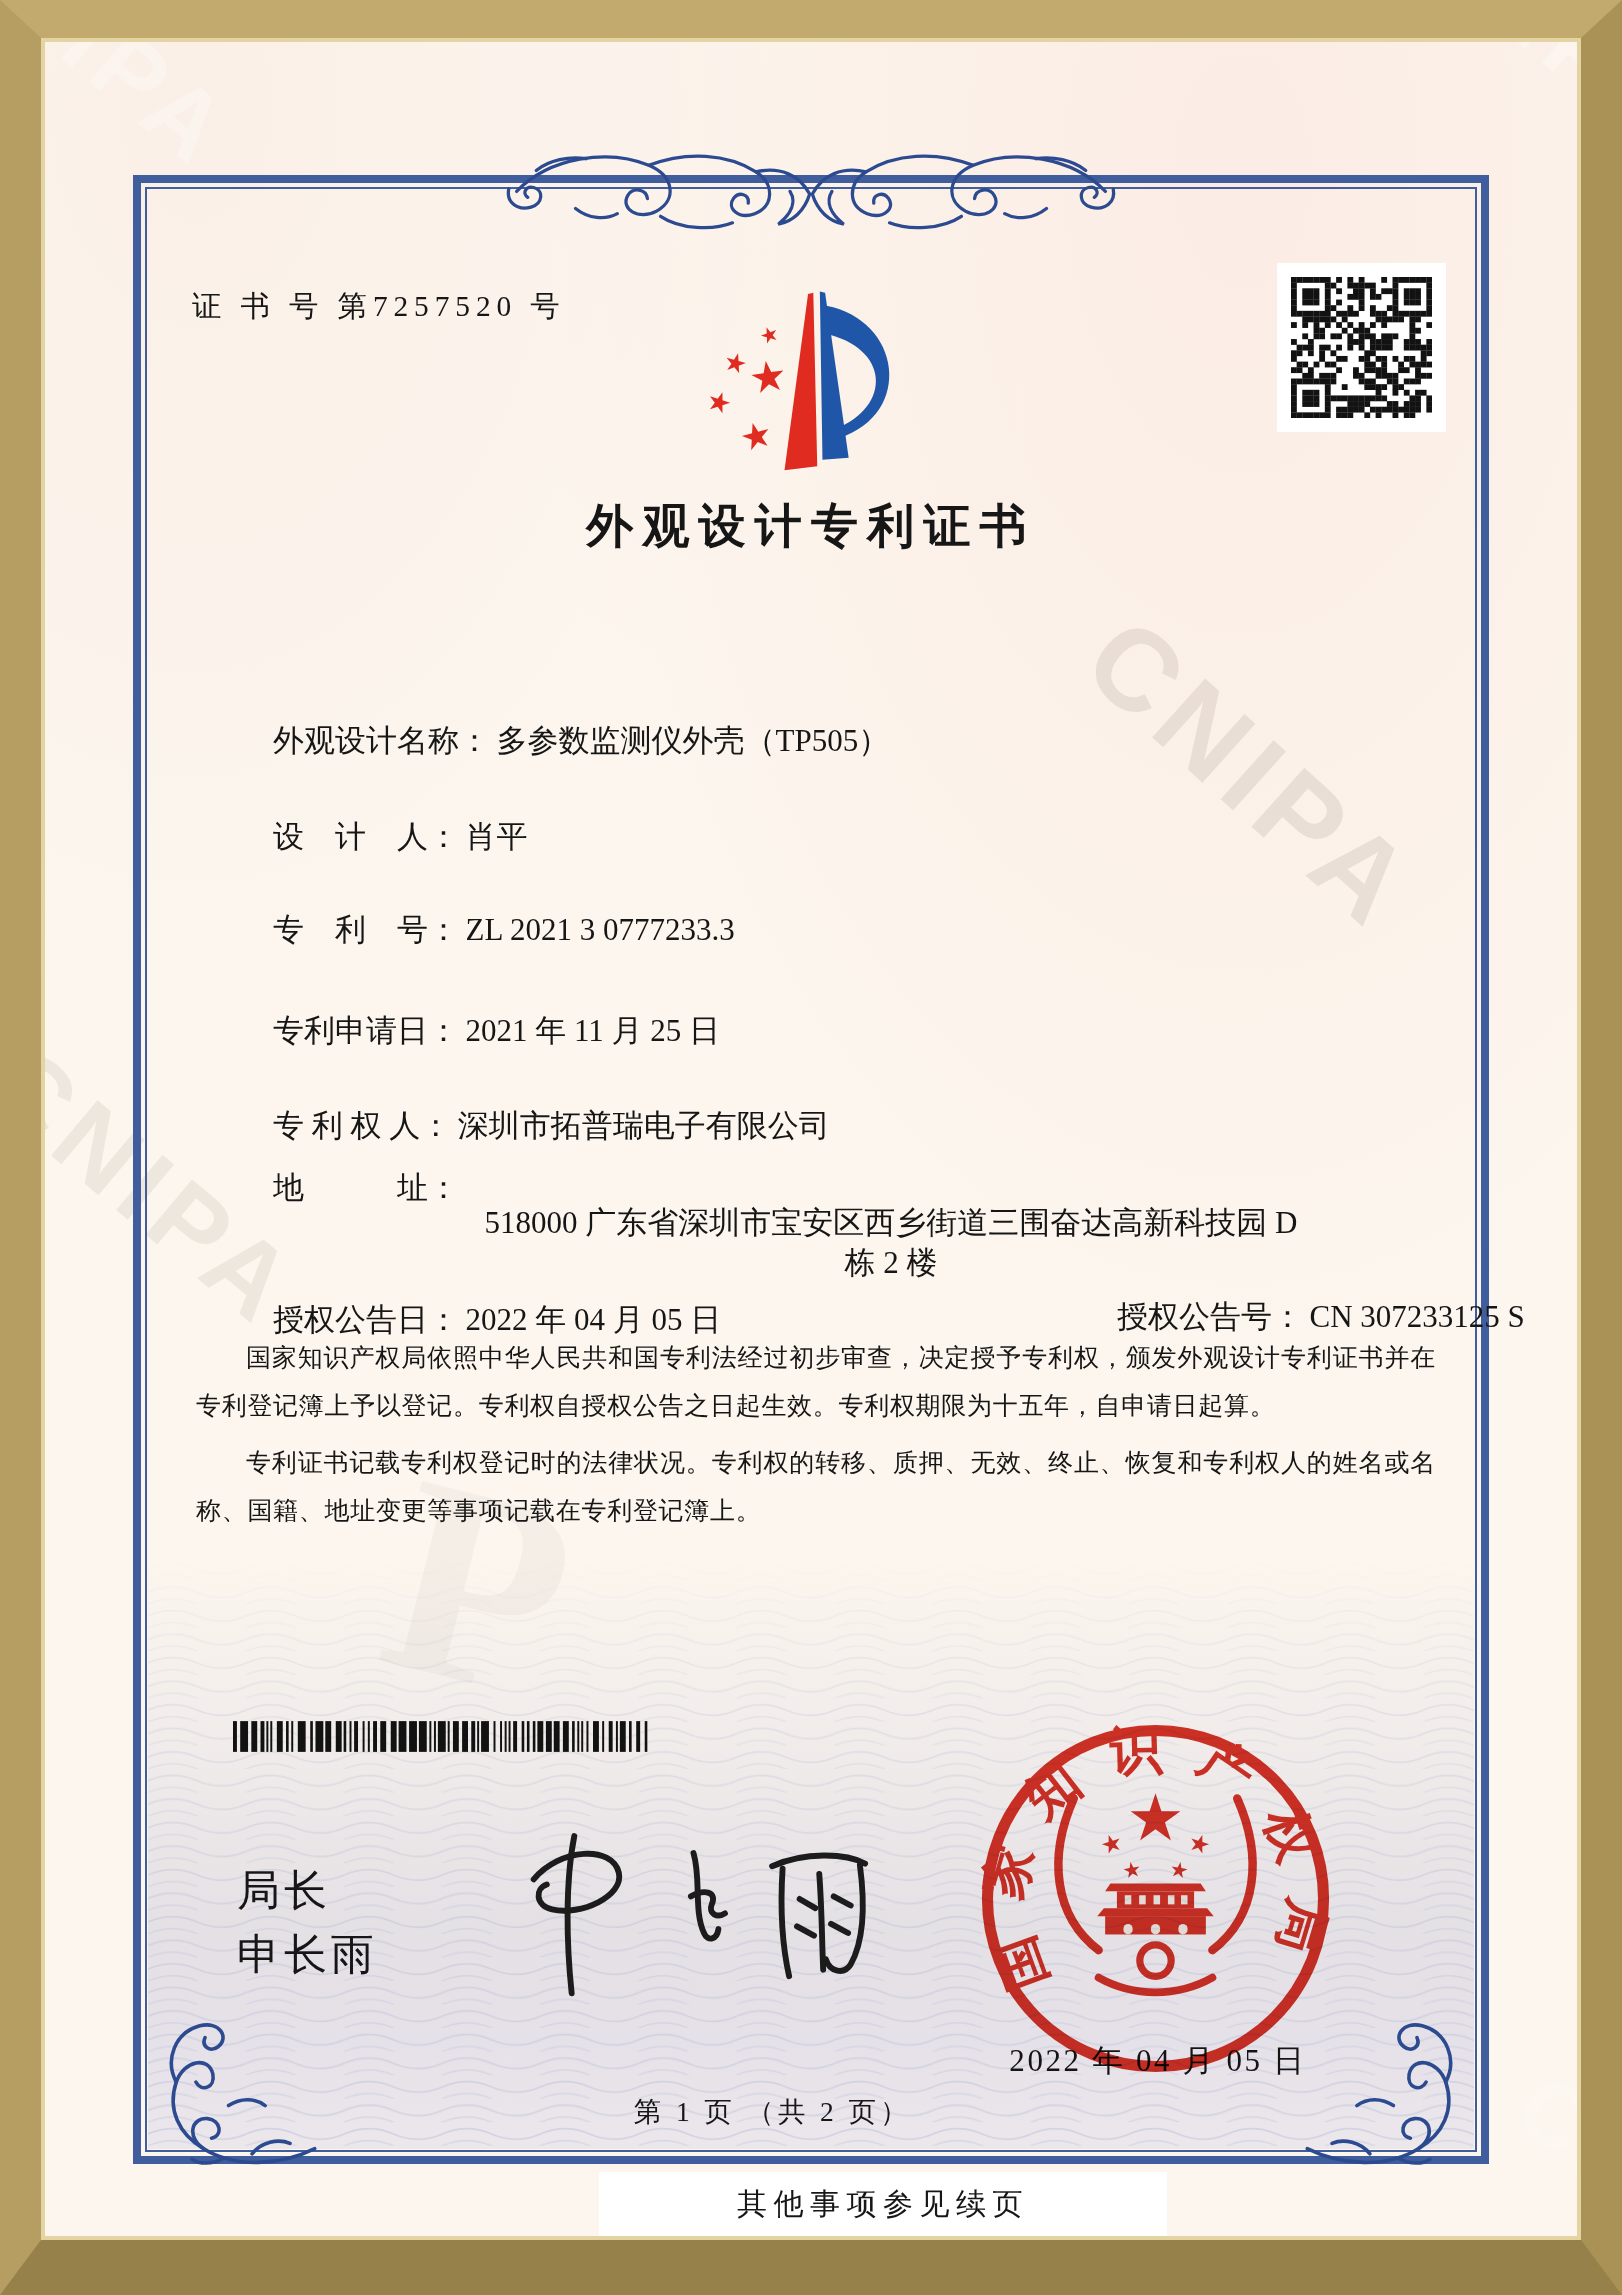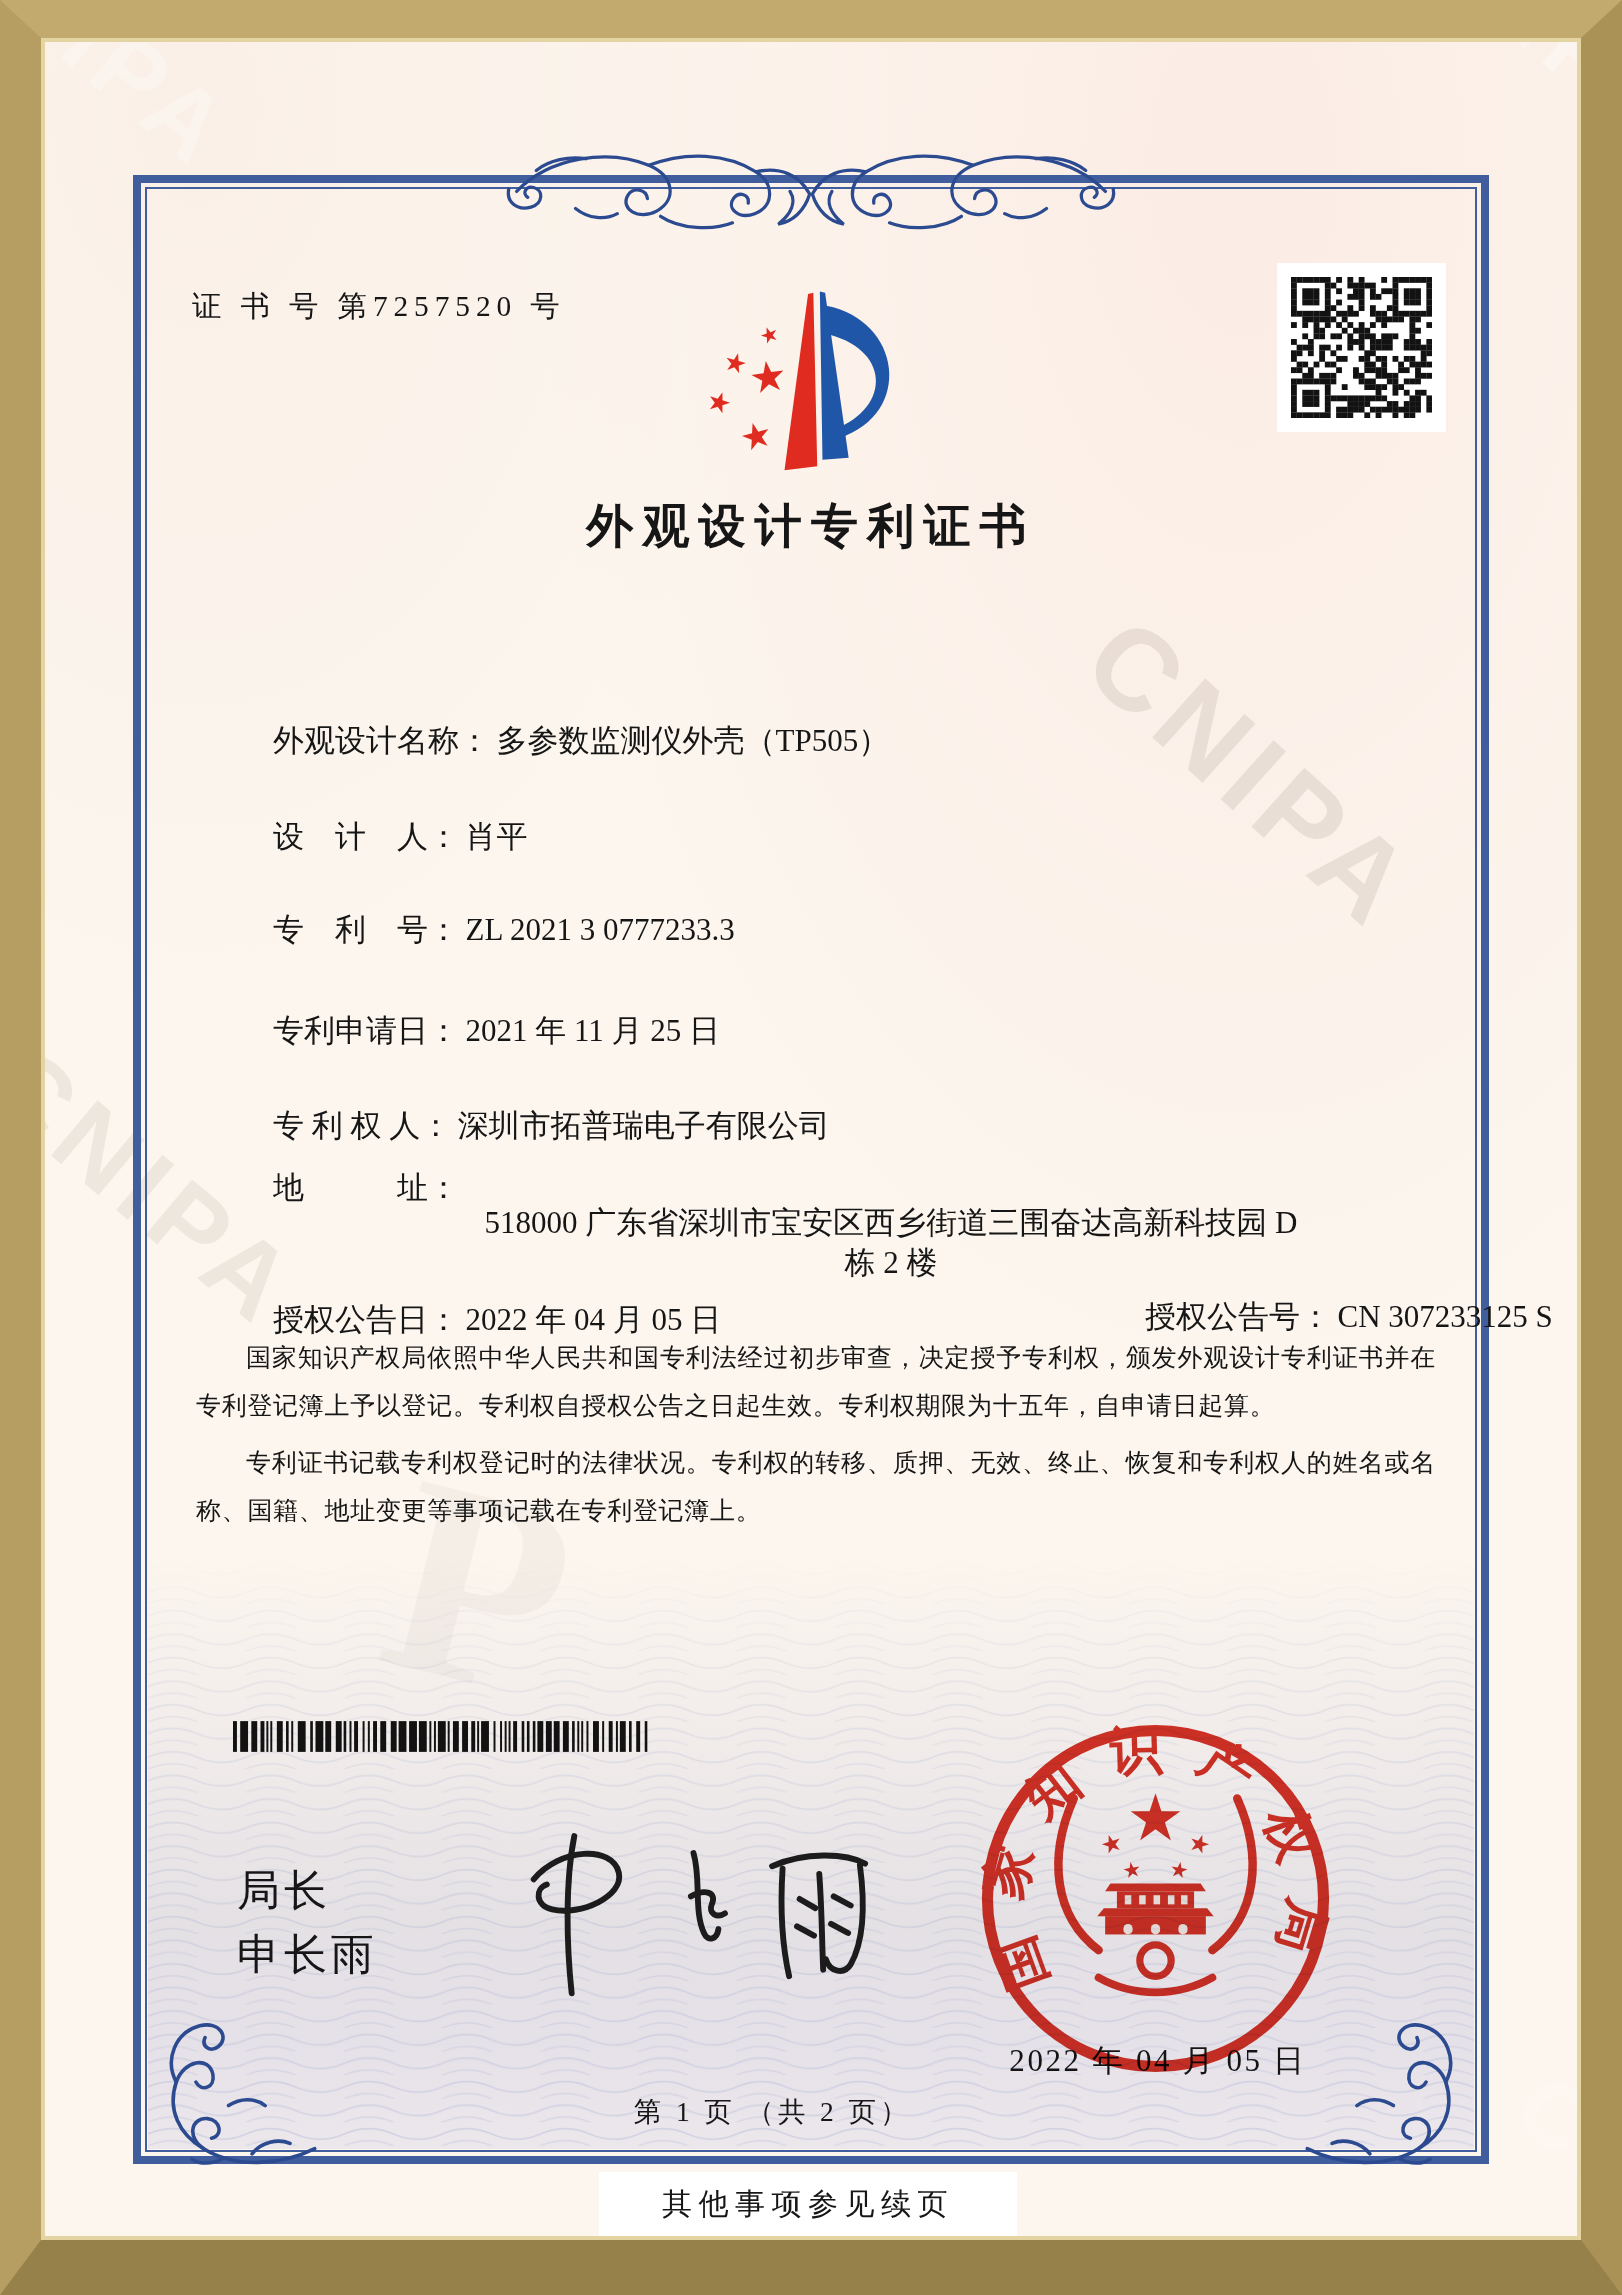--- a/index.html
+++ b/index.html
@@ -28,36 +28,36 @@
   .wm{position:absolute;font-family:"Liberation Sans","DejaVu Sans",sans-serif;font-weight:bold;
       letter-spacing:9.2px;pointer-events:none;z-index:1;}
   
   .certno{position:absolute;left:192px;top:287px;font-size:29.4px;letter-spacing:5.9px;z-index:2;}
   .title{position:absolute;left:0;width:1622px;top:495px;text-align:center;font-size:47px;font-weight:bold;
          letter-spacing:9.2px;z-index:2;}
   .row{position:absolute;left:229px;font-size:31px;z-index:2;white-space:nowrap;}
   .row .lab{display:inline-block;margin-left:44px;}
   .row .val{display:inline-block;margin-left:6.5px;margin-top:36px;}
   .row .val.wrapv{white-space:normal;width:851px;vertical-align:top;line-height:40px;text-align:center;}
-  .grant2{position:absolute;left:872px;top:0;}
+  .grant2{position:absolute;left:844px;top:0;}
   .paras{position:absolute;left:196px;top:1334px;width:1240px;font-size:25px;line-height:48px;
          text-align:justify;z-index:2;}
   .paras p{margin:0 0 9.2px 0;text-indent:2em;letter-spacing:0.7px;}
   .barcode{position:absolute;left:233px;top:1721px;z-index:2;}
   .qrbox{position:absolute;left:1277px;top:263px;width:169px;height:169px;background:#fff;z-index:2;}
   .qrbox svg{position:absolute;left:13.7px;top:13.7px;}
   .signer{position:absolute;left:237px;z-index:2;font-family:"Liberation Sans","DejaVu Sans",sans-serif;
           font-size:43px;font-weight:400;letter-spacing:3.9px;}
   .sig{position:absolute;left:497px;top:1819px;z-index:2;}
   .sealdate{position:absolute;left:975px;top:2040px;width:366px;text-align:center;font-size:31px;
             letter-spacing:2.6px;z-index:2;color:#141414;}
   .seal{position:absolute;left:977px;top:1720px;z-index:4;mix-blend-mode:multiply;opacity:.95;}
   .pagefoot{position:absolute;left:92px;width:1361px;top:2094px;text-align:center;font-size:27.5px;
             letter-spacing:3.9px;z-index:2;}
-  .notebox{position:absolute;left:599px;top:2172px;width:418px;height:64px;background:#ffffff;z-index:6;
+  .notebox{position:absolute;left:599px;top:2172px;width:568px;height:64px;background:#ffffff;z-index:6;
            text-align:center;line-height:64px;font-size:30px;letter-spacing:6.5px;}
   .logo{position:absolute;left:681px;top:260px;z-index:2;}
   .sealtxt{font-size:80px;letter-spacing:46px;font-weight:bold;fill:#d5281b;}
 </style>
 </head>
 <body>
 
 <div class="page">
 
   <div class="paper"></div>

